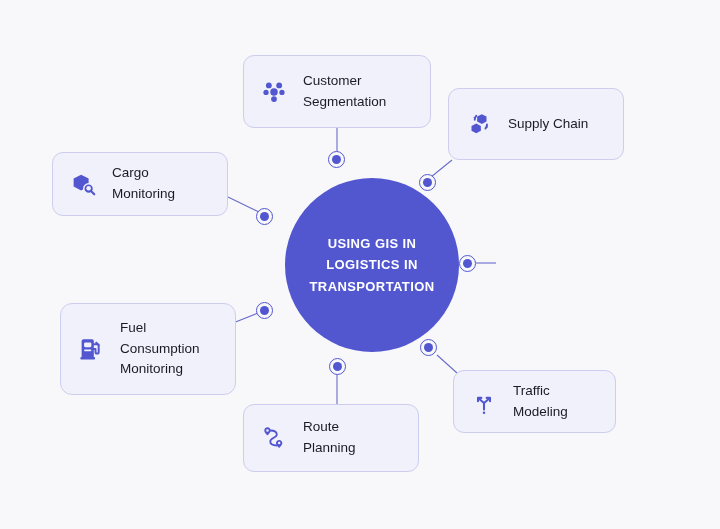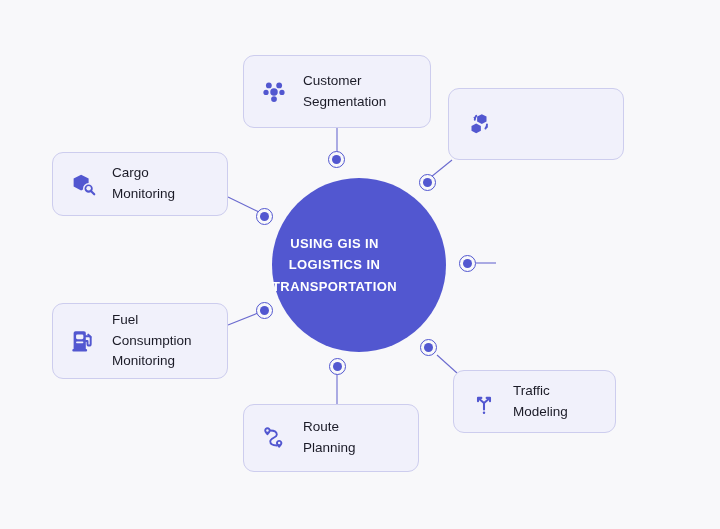--- a/index.html
+++ b/index.html
@@ -22,29 +22,29 @@
     position: absolute;
     left: 0; top: 0;
     width: 720px;
     height: 529px;
     pointer-events: none;
   }
 
   
   .hub {
     position: absolute;
-    left: 272px;
+    left: 285px;
     top: 178px;
     width: 174px;
     height: 174px;
     border-radius: 50%;
     background: #5257d0;
     display: flex;
     align-items: center;
-    justify-content: flex-start;
+    justify-content: center;
     box-sizing: border-box;
   }
   .hub-text {
     color: #ffffff;
     font-size: 13px;
     font-weight: bold;
     line-height: 1.65;
     letter-spacing: 0.4px;
     text-align: center;
     white-space: pre-line;
@@ -154,37 +154,38 @@
         <g fill="none" stroke="#5257d0" stroke-width="2.1" stroke-linecap="round">
           <path d="M11.5 11.5a6 6 0 0 1 1.5-4.2"></path>
           <path d="M24.5 16.5a6 6 0 0 1-1.6 4.3"></path>
         </g>
         <g fill="#5257d0">
           <path d="M10 8.4l2.6.5-1.5 2.2z"></path>
           <path d="M25.6 19.9l-2.6-.6 1.4-2.2z"></path>
         </g>
       </svg>
     </div>
+    <div class="node-label">Supply Chain</div>
   </div>
 
   <div class="node" style="left:52px; top:152px; width:176px; height:64px;">
     <div class="node-icon">
       <svg viewBox="0 0 32 32" width="30" height="30">
         <path d="M14 6l8 4.2v8.4L14 22.8 6 18.6v-8.4z" fill="#5257d0"></path>
         <circle cx="22" cy="21" r="5.2" fill="#5257d0" stroke="#f1f1fb" stroke-width="1.6"></circle>
         <circle cx="22" cy="20.6" r="2.4" fill="#f1f1fb"></circle>
         <path d="M25 24l3 3" stroke="#5257d0" stroke-width="2.3" stroke-linecap="round" fill="none"></path>
       </svg>
     </div>
     <div class="node-label">Cargo
 Monitoring</div>
   </div>
 
 
-  <div class="node" style="left:52px; top:303px; width:176px; height:76px;">
+  <div class="node" style="left:60px; top:303px; width:176px; height:92px;border-radius:12px;">
     <div class="node-icon">
       <svg viewBox="0 0 32 32" width="30" height="30">
         <path d="M6 7.5a2 2 0 0 1 2-2h9a2 2 0 0 1 2 2V25H6z" fill="#5257d0"></path>
         <rect x="4.6" y="24.6" width="15.8" height="2.6" rx="1.2" fill="#5257d0"></rect>
         <rect x="8.6" y="9" width="7.8" height="5" rx="1.4" fill="#f1f1fb"></rect>
         <rect x="8.6" y="16.4" width="7.8" height="1.9" rx="0.9" fill="#f1f1fb"></rect>
         <path d="M19 11h3.4a1.8 1.8 0 0 1 1.8 1.8v6.4a1.7 1.7 0 0 1-3.4 0V16H19" fill="none" stroke="#5257d0" stroke-width="2.1" stroke-linecap="round" stroke-linejoin="round"></path>
         <path d="M21.6 9.2l2.6 2.4" stroke="#5257d0" stroke-width="2.1" stroke-linecap="round" fill="none"></path>
       </svg>
     </div>

